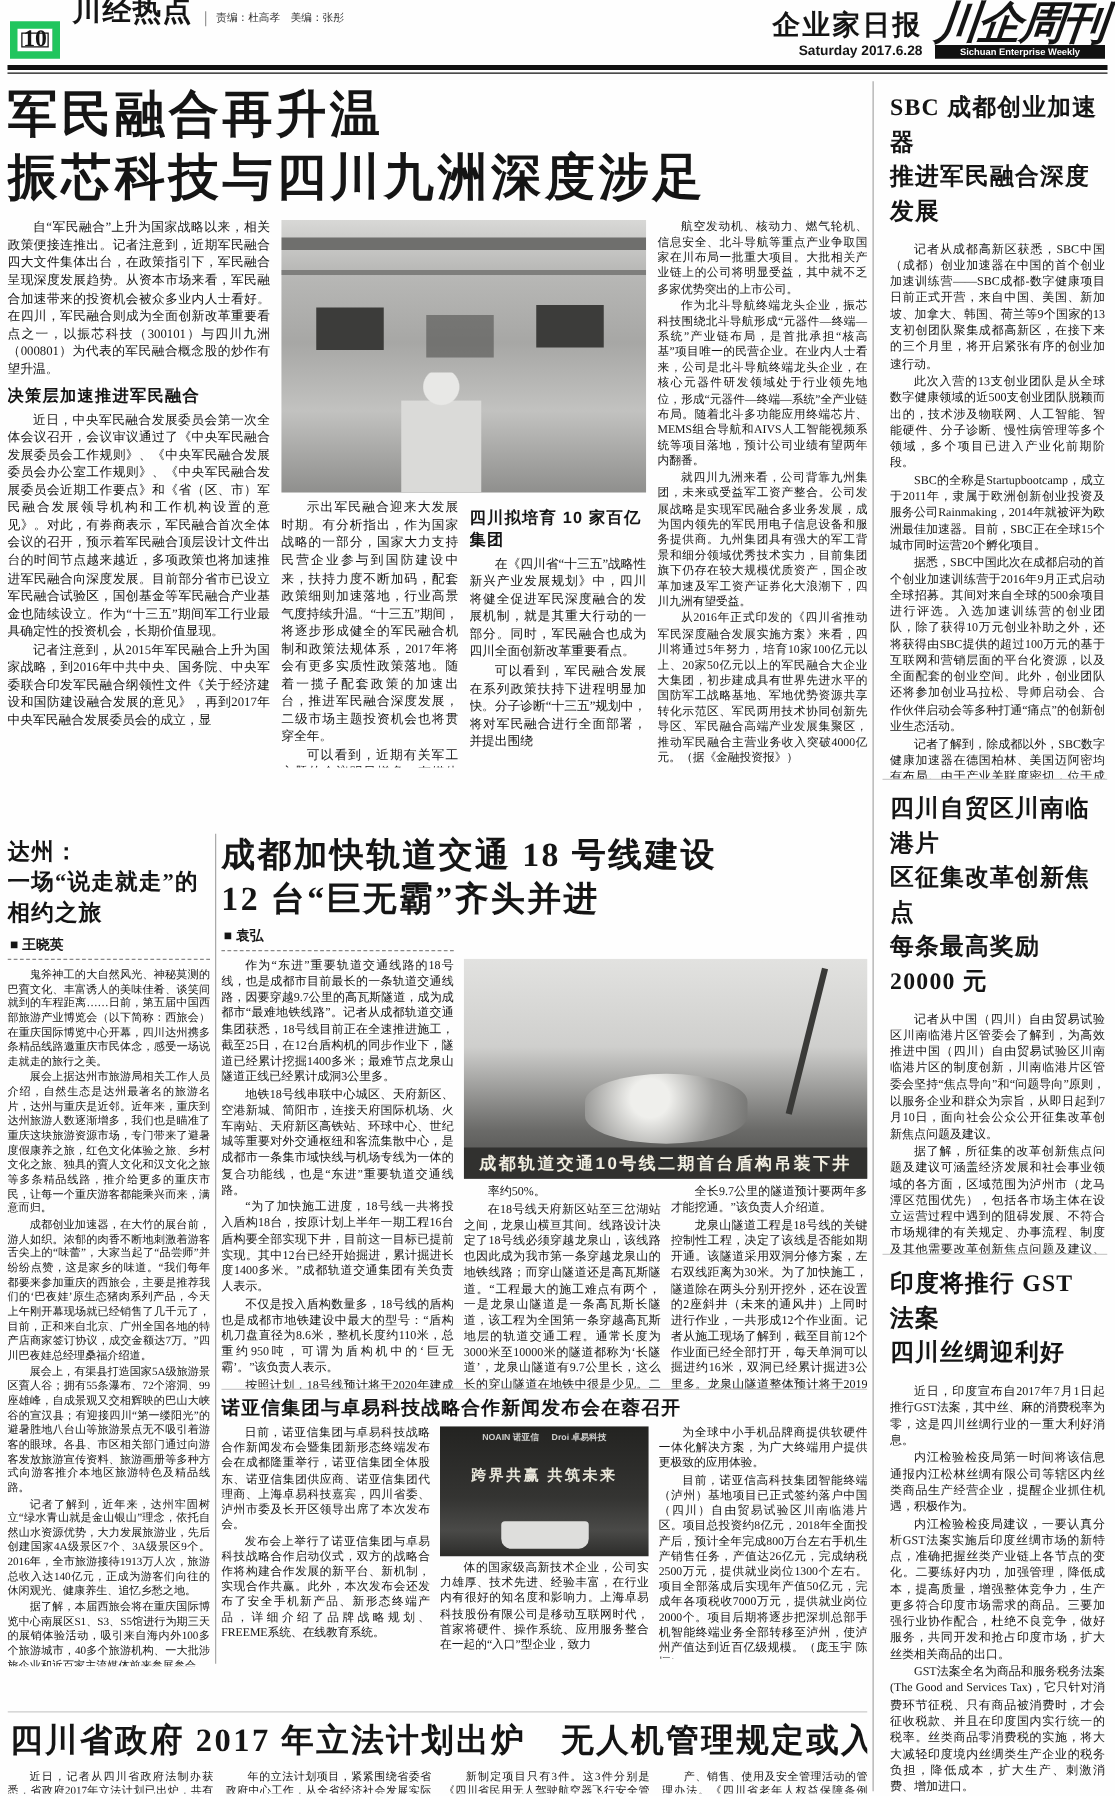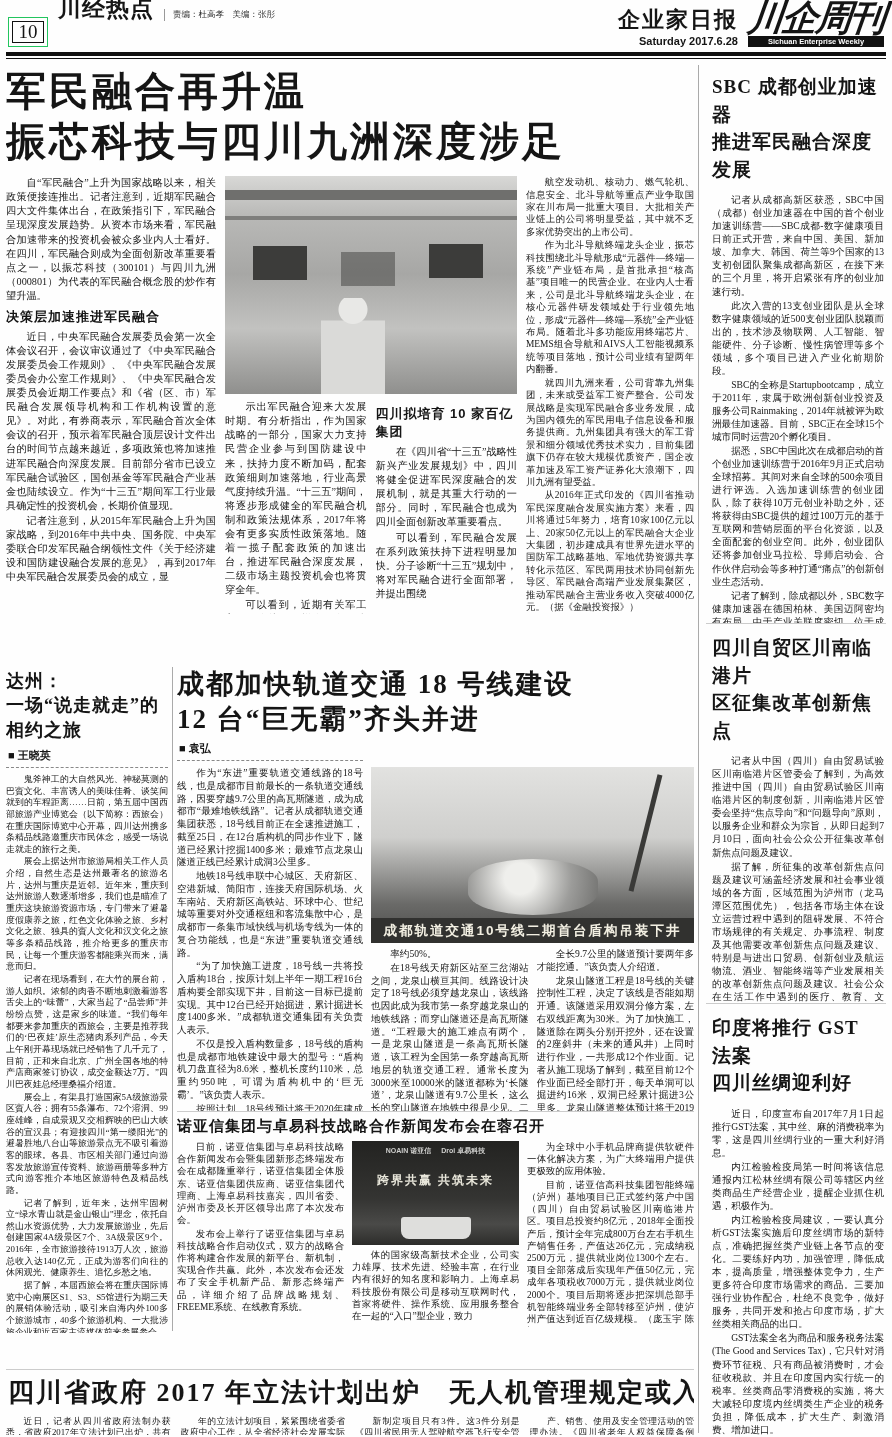--- a/index.html
+++ b/index.html
@@ -3,21 +3,21 @@
 <meta charset="utf-8">
 <style>
   * { margin:0; padding:0; box-sizing:border-box; }
   html,body { background:#e8e8e4; }
   body { width:892px; height:1437px; font-family:"Liberation Serif","DejaVu Serif",serif; color:#151515; }
   .page { width:892px; height:1437px; background:#fefefe; overflow:hidden; padding:0 6px; }
 
   
   .hdr { height:50px; display:flex; justify-content:space-between; align-items:flex-end; padding:6px 2px 3px 2px; }
   .hdr-left { display:flex; align-items:center; gap:10px; }
-  .pagenum-box { width:40px; height:30px; border:1px solid #22c55e; box-shadow:inset 0 0 0 3px #fff, inset 0 0 0 4px #111; display:flex; align-items:center; justify-content:center; font-size:19px; font-weight:normal; font-family:"Liberation Serif",serif;margin-top:47px; }
+  .pagenum-box { width:40px; height:30px; border:6px solid #22c55e; box-shadow:inset 0 0 0 3px #fff, inset 0 0 0 4px #111; display:flex; align-items:center; justify-content:center; font-size:19px; font-weight:bold; font-family:"Liberation Serif",serif;margin-top:47px; }
   .section-title { font-size:23px; font-weight:900; font-family:"Liberation Sans","DejaVu Sans",sans-serif; letter-spacing:1px; }
   .editors { font-size:8.5px; color:#333; border-left:1px solid #999; padding-left:8px; align-self:center; margin-top:12px; }
   .hdr-right { display:flex; align-items:flex-end; gap:10px; }
   .paper-block { text-align:right; }
   .paper-name { font-size:22px; font-weight:900; letter-spacing:2px; }
   .paper-date { font-size:11px; font-weight:bold; font-family:"Liberation Sans",sans-serif; }
   .logo-block { text-align:center; }
   .logo-cn { font-size:36px; font-weight:900; font-style:italic; transform:skewX(-6deg); line-height:0.95; letter-spacing:-2px; }
   .logo-en { font-size:7.5px; font-weight:bold; font-family:"Liberation Sans",sans-serif; background:#111; color:#fff; padding:1px 4px; margin-top:1px; }
   .rule-thick { height:4px; background:#111; margin-top:2px; }
@@ -173,21 +173,21 @@
         <aside class="dazhou">
           <h2 class="dz-head">
             <span>达州：</span><br>
             <span>一场“说走就走”的</span><br>
             <span>相约之旅</span>
           </h2>
           <div class="author-line">■ 王晓英</div>
           <div class="dz-body">
               <p class="para">鬼斧神工的大自然风光、神秘莫测的巴賨文化、丰富诱人的美味佳肴、谈笑间就到的车程距离……日前，第五届中国西部旅游产业博览会（以下简称：西旅会）在重庆国际博览中心开幕，四川达州携多条精品线路邀重庆市民体念，感受一场说走就走的旅行之美。</p>
               <p class="para">展会上据达州市旅游局相关工作人员介绍，自然生态是达州最著名的旅游名片，达州与重庆是近邻。近年来，重庆到达州旅游人数逐渐增多，我们也是瞄准了重庆这块旅游资源市场，专门带来了避暑度假康养之旅，红色文化体验之旅、乡村文化之旅、独具的賨人文化和汉文化之旅等多条精品线路，推介给更多的重庆市民，让每一个重庆游客都能乘兴而来，满意而归。</p>
-              <p class="para">记者在现场看到，在大竹的展台前，游人如织。浓郁的肉香不断地刺激着游客舌尖上的“味蕾”，大家当起了“品尝师”并纷纷点赞，这是家乡的味道。“我们每年都要来参加重庆的西旅会，主要是推荐我们的‘巴夜娃’原生态猪肉系列产品，今天上午刚开幕现场就已经销售了几千元了，目前，正和来自北京、广州全国各地的特产店商家签订协议，成交金额达7万。”四川巴夜娃总经理桑福介绍道。</p>
+              <p class="para">成都创业加速器，在大竹的展台前，游人如织。浓郁的肉香不断地刺激着游客舌尖上的“味蕾”，大家当起了“品尝师”并纷纷点赞，这是家乡的味道。“我们每年都要来参加重庆的西旅会，主要是推荐我们的‘巴夜娃’原生态猪肉系列产品，今天上午刚开幕现场就已经销售了几千元了，目前，正和来自北京、广州全国各地的特产店商家签订协议，成交金额达7万。”四川巴夜娃总经理桑福介绍道。</p>
               <p class="para">展会上，有渠县打造国家5A级旅游景区賨人谷；拥有55条瀑布、72个溶洞、99座雄峰，自成景观又交相辉映的巴山大峡谷的宣汉县；有迎接四川“第一缕阳光”的避暑胜地八台山等旅游景点无不吸引着游客的眼球。各县、市区相关部门通过向游客发放旅游宣传资料、旅游画册等多种方式向游客推介本地区旅游特色及精品线路。</p>
               <p class="para">记者了解到，近年来，达州牢固树立“绿水青山就是金山银山”理念，依托自然山水资源优势，大力发展旅游业，先后创建国家4A级景区7个、3A级景区9个。2016年，全市旅游接待1913万人次，旅游总收入达140亿元，正成为游客们向往的休闲观光、健康养生、追忆乡愁之地。</p>
               <p class="para">据了解，本届西旅会将在重庆国际博览中心南展区S1、S3、S5馆进行为期三天的展销体验活动，吸引来自海内外100多个旅游城市，40多个旅游机构、一大批涉旅企业和近百家主流媒体前来参展参会。</p>
             </div>
         </aside>
 
         <div class="vrule"></div>
 
         <div class="mid-stack">
 
@@ -292,20 +292,21 @@
             <p class="para">据悉，SBC中国此次在成都启动的首个创业加速训练营于2016年9月正式启动全球招募。其间对来自全球的500余项目进行评选。入选加速训练营的创业团队，除了获得10万元创业补助之外，还将获得由SBC提供的超过100万元的基于互联网和营销层面的平台化资源，以及全面配套的创业空间。此外，创业团队还将参加创业马拉松、导师启动会、合作伙伴启动会等多种打通“痛点”的创新创业生态活动。</p>
             <p class="para">记者了解到，除成都以外，SBC数字健康加速器在德国柏林、美国迈阿密均有布局。由于产业关联度密切，位于成都高新区的SBC数字健康加速器将深度链接柏林、迈阿密创业加速导师及项目。从SBC中国毕业的项目成果，将在成都陆续转化。这意味着国际技术“转移”的探索，在成都高新区实现了落地。</p>
           </div>
 
       </article>
 
       <article class="sb-art a-ftz">
         <h2 class="sb-head">
           <span>四川自贸区川南临港片</span><br>
           <span>区征集改革创新焦点</span><br>
+          <span>每条最高奖励 20000 元</span>
         </h2>
         <div class="sb-body">
             <p class="para">记者从中国（四川）自由贸易试验区川南临港片区管委会了解到，为高效推进中国（四川）自由贸易试验区川南临港片区的制度创新，川南临港片区管委会坚持“焦点导向”和“问题导向”原则，以服务企业和群众为宗旨，从即日起到7月10日，面向社会公众公开征集改革创新焦点问题及建议。</p>
             <p class="para">据了解，所征集的改革创新焦点问题及建议可涵盖经济发展和社会事业领域的各方面，区域范围为泸州市（龙马潭区范围优先），包括各市场主体在设立运营过程中遇到的阻碍发展、不符合市场规律的有关规定、办事流程、制度及其他需要改革创新焦点问题及建议、特别是与进出口贸易、创新创业及航运物流、酒业、智能终端等产业发展相关的改革创新焦点问题及建议。社会公众在生活工作中遇到的医疗、教育、文化、就业、养老、食品安全等社会民生领域的焦点问题及建议。</p>
           </div>
       </article>
 
       <article class="sb-art a-gst">
         <h2 class="sb-head">
           <span>印度将推行 GST 法案</span><br>

